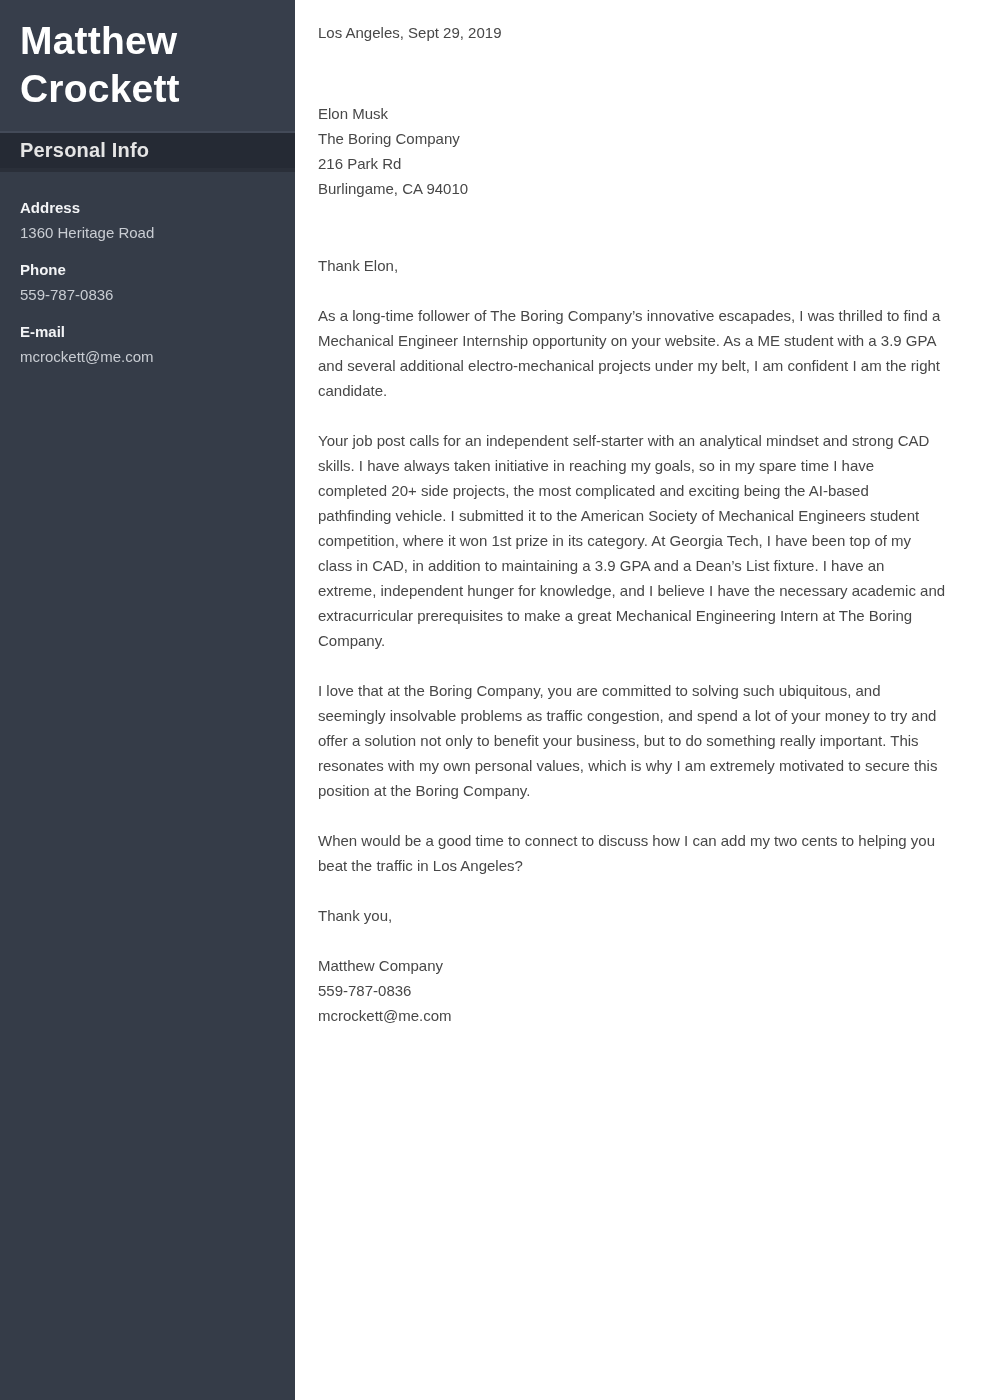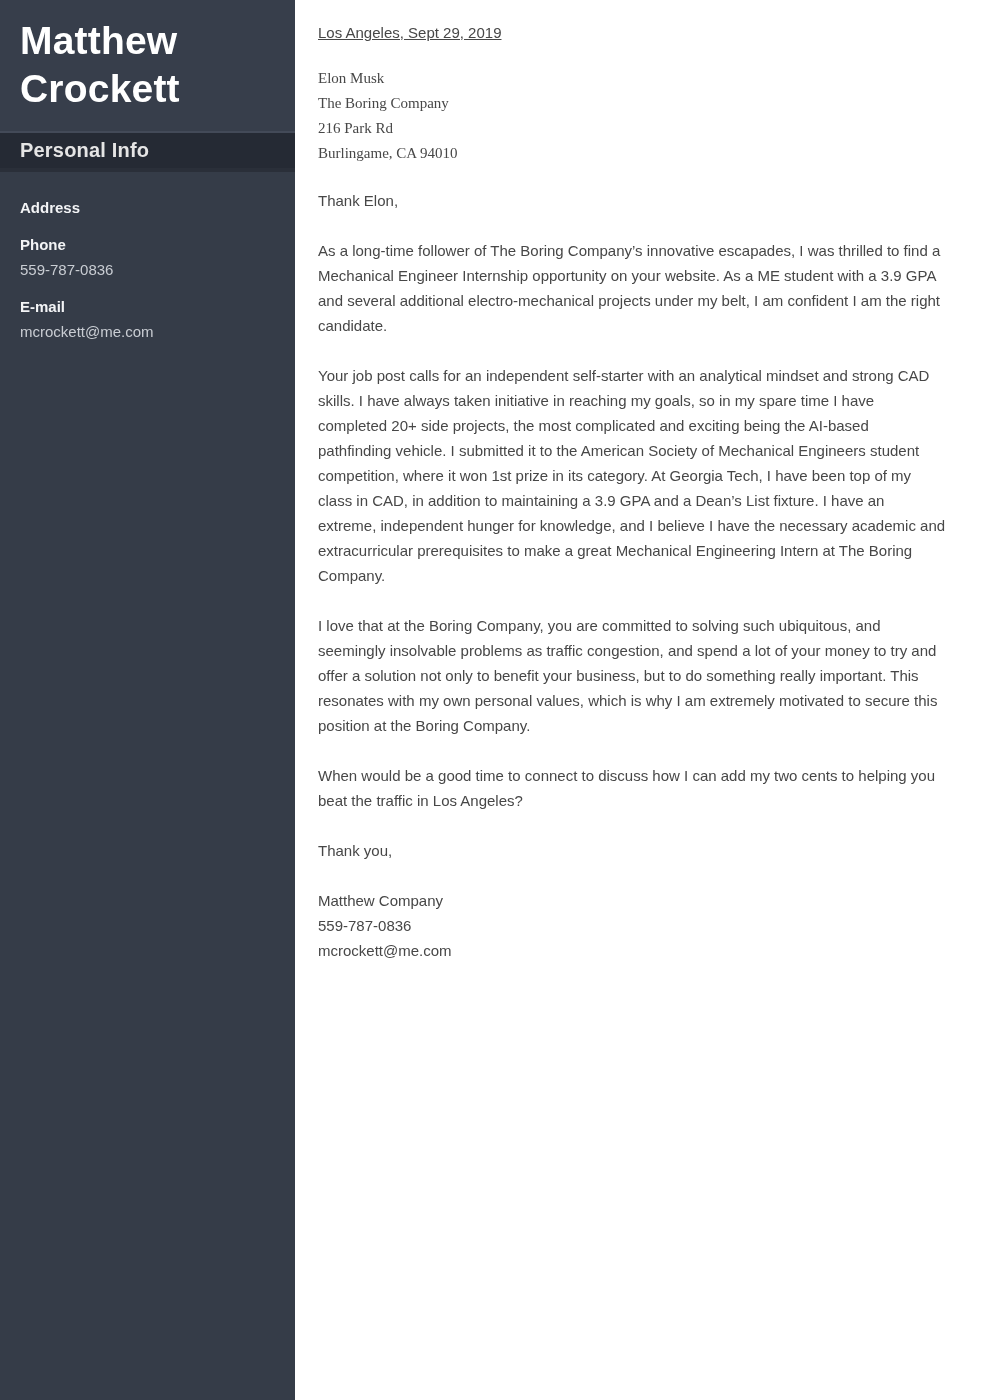--- a/index.html
+++ b/index.html
@@ -69,22 +69,22 @@
   }
   
   .letter {
     padding: 20px 20px 0 23px;
     width: 695px;
     color: var(--letter-text, #474747);
     font-size: 15px;
     line-height: 25px;
   }
   .letter p, .letter .block { max-width: 651px; }
-  .date-line { margin-bottom: 21px; text-decoration: underline; }
-  .recipient-block { margin-bottom: 22px; font-family: Liberation Serif, serif; }
+  .date-line { margin-bottom: 56px; }
+  .recipient-block { margin-bottom: 52px; }
   .letter .para { margin-bottom: 25px; }
 </style>
 </head>
 <body>
 
 <div class="page">
 
   <aside class="sidebar">
     <div class="sidebar-header">
       <h1 class="candidate-name">
@@ -93,20 +93,21 @@
       </h1>
     </div>
 
     <div class="sidebar-section-bar">
       <span class="sidebar-section-title">Personal Info</span>
     </div>
 
     <div class="sidebar-body">
       <div class="field-group">
         <div class="field-label">Address</div>
+        <div class="field-value">1360 Heritage Road</div>
       </div>
       <div class="field-group">
         <div class="field-label">Phone</div>
         <div class="field-value">559-787-0836</div>
       </div>
       <div class="field-group">
         <div class="field-label">E-mail</div>
         <div class="field-value">mcrockett@me.com</div>
       </div>
     </div>

